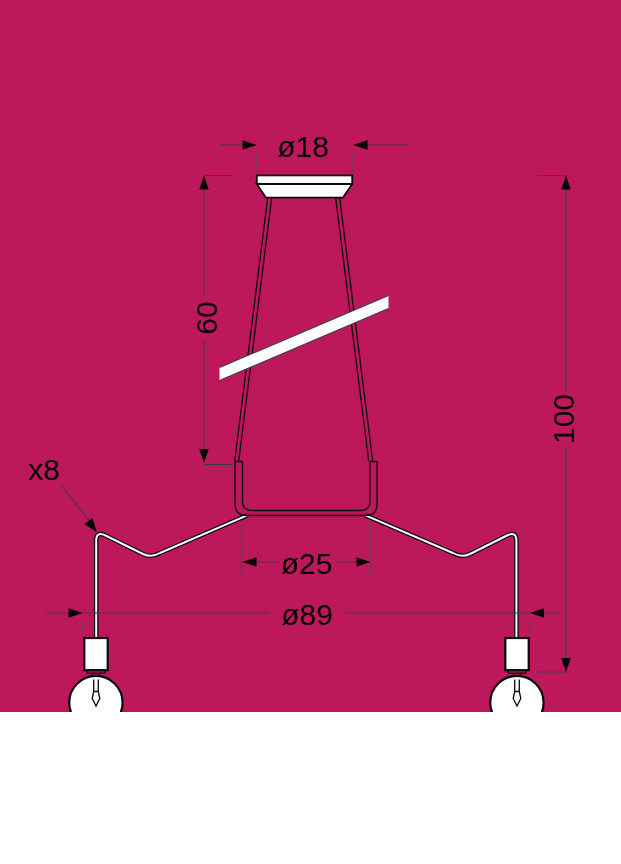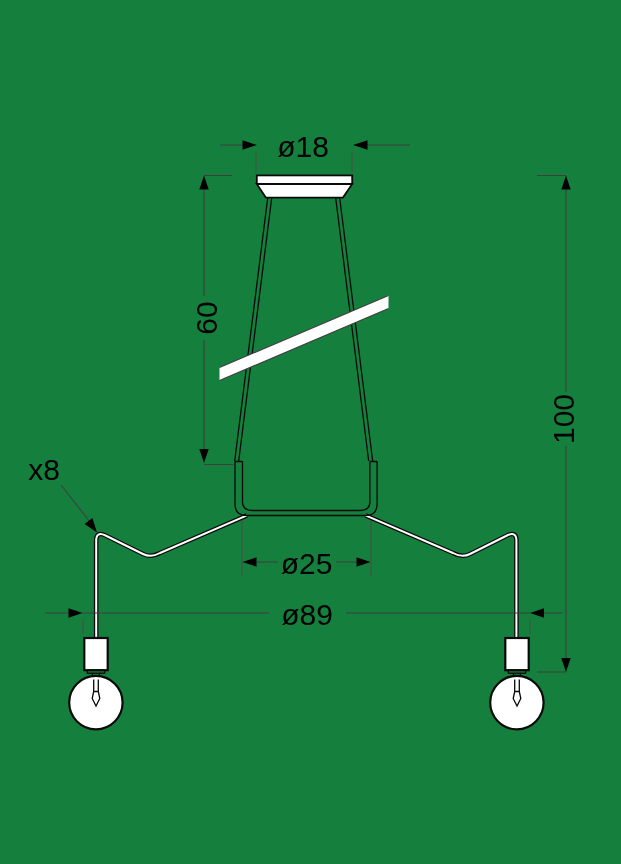--- a/index.html
+++ b/index.html
@@ -1,16 +1,16 @@
 <!DOCTYPE html>
 <html><head>
 <meta charset="utf-8">
 <style>
   html,body{margin:0;padding:0;background:#ffffff;}
-  #stage{position:relative;width:621px;height:864px;background:#15803d;overflow:hidden;}
+  #stage{position:relative;width:621px;height:712px;background:#be185d;overflow:hidden;}
   svg{position:absolute;left:0;top:0;}
   svg text{font-family:"Liberation Sans","DejaVu Sans",sans-serif;font-size:30px;fill:#000;}
   .dim{stroke:#3f3f3f;stroke-width:1.1;fill:none;}
   .ext{stroke:#4a4a4a;stroke-width:1;fill:none;}
   .arr{fill:#000;stroke:none;}
   .lamp{stroke:#0a0a0a;stroke-width:1.3;fill:none;}
   .lamp2{stroke:#0a0a0a;stroke-width:1.8;fill:#ffffff;}
   .lamp3{stroke:#0a0a0a;stroke-width:2.2;fill:#ffffff;}
   .tube{stroke:#0a0a0a;stroke-width:4.6;fill:none;stroke-linejoin:round;stroke-linecap:butt;}
   .tubecore{stroke:#ffffff;stroke-width:2.0;fill:none;stroke-linejoin:round;stroke-linecap:butt;}

